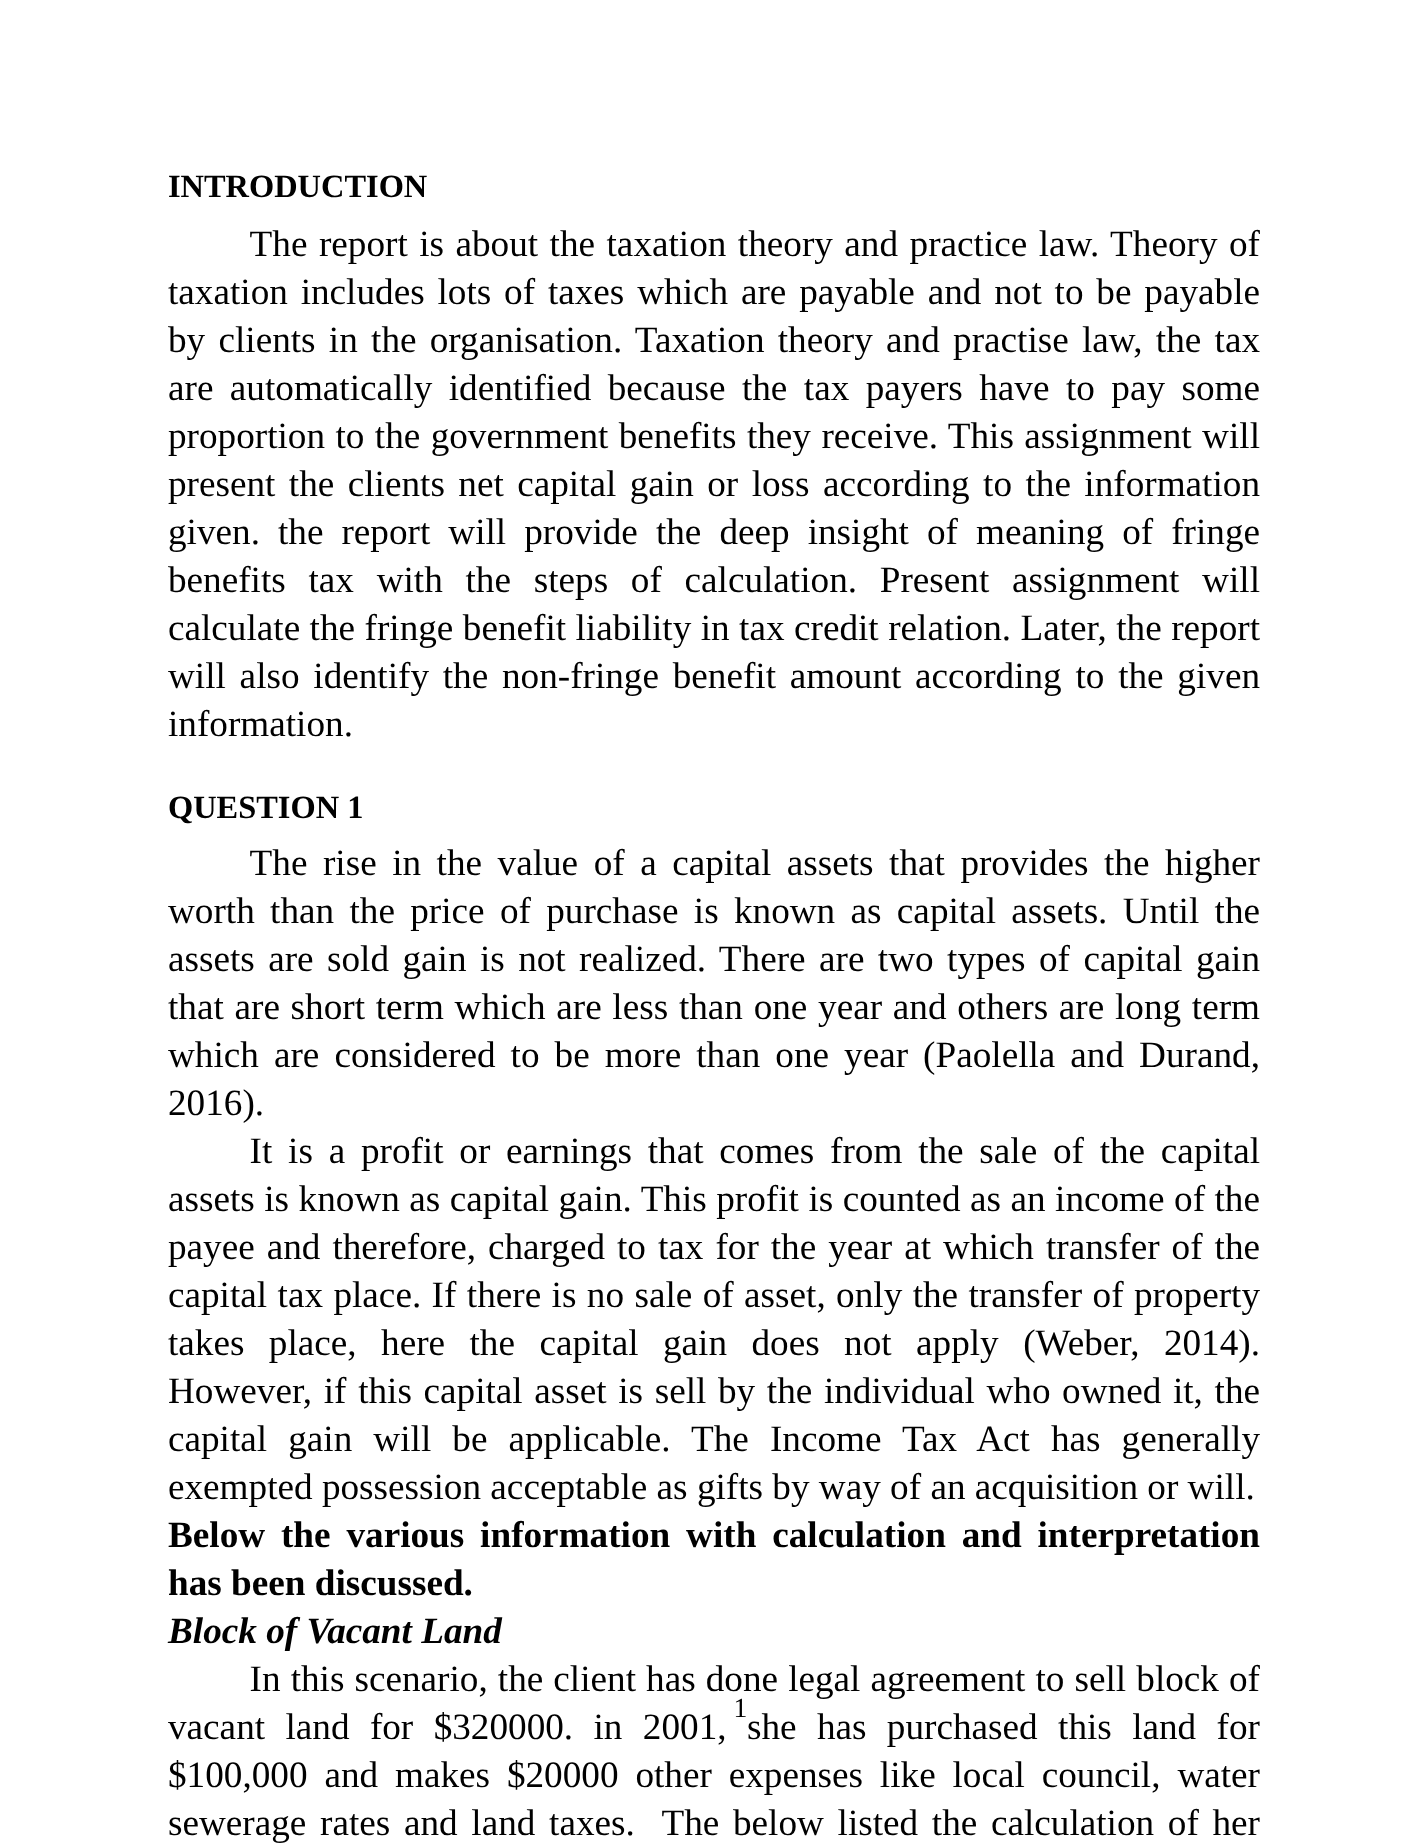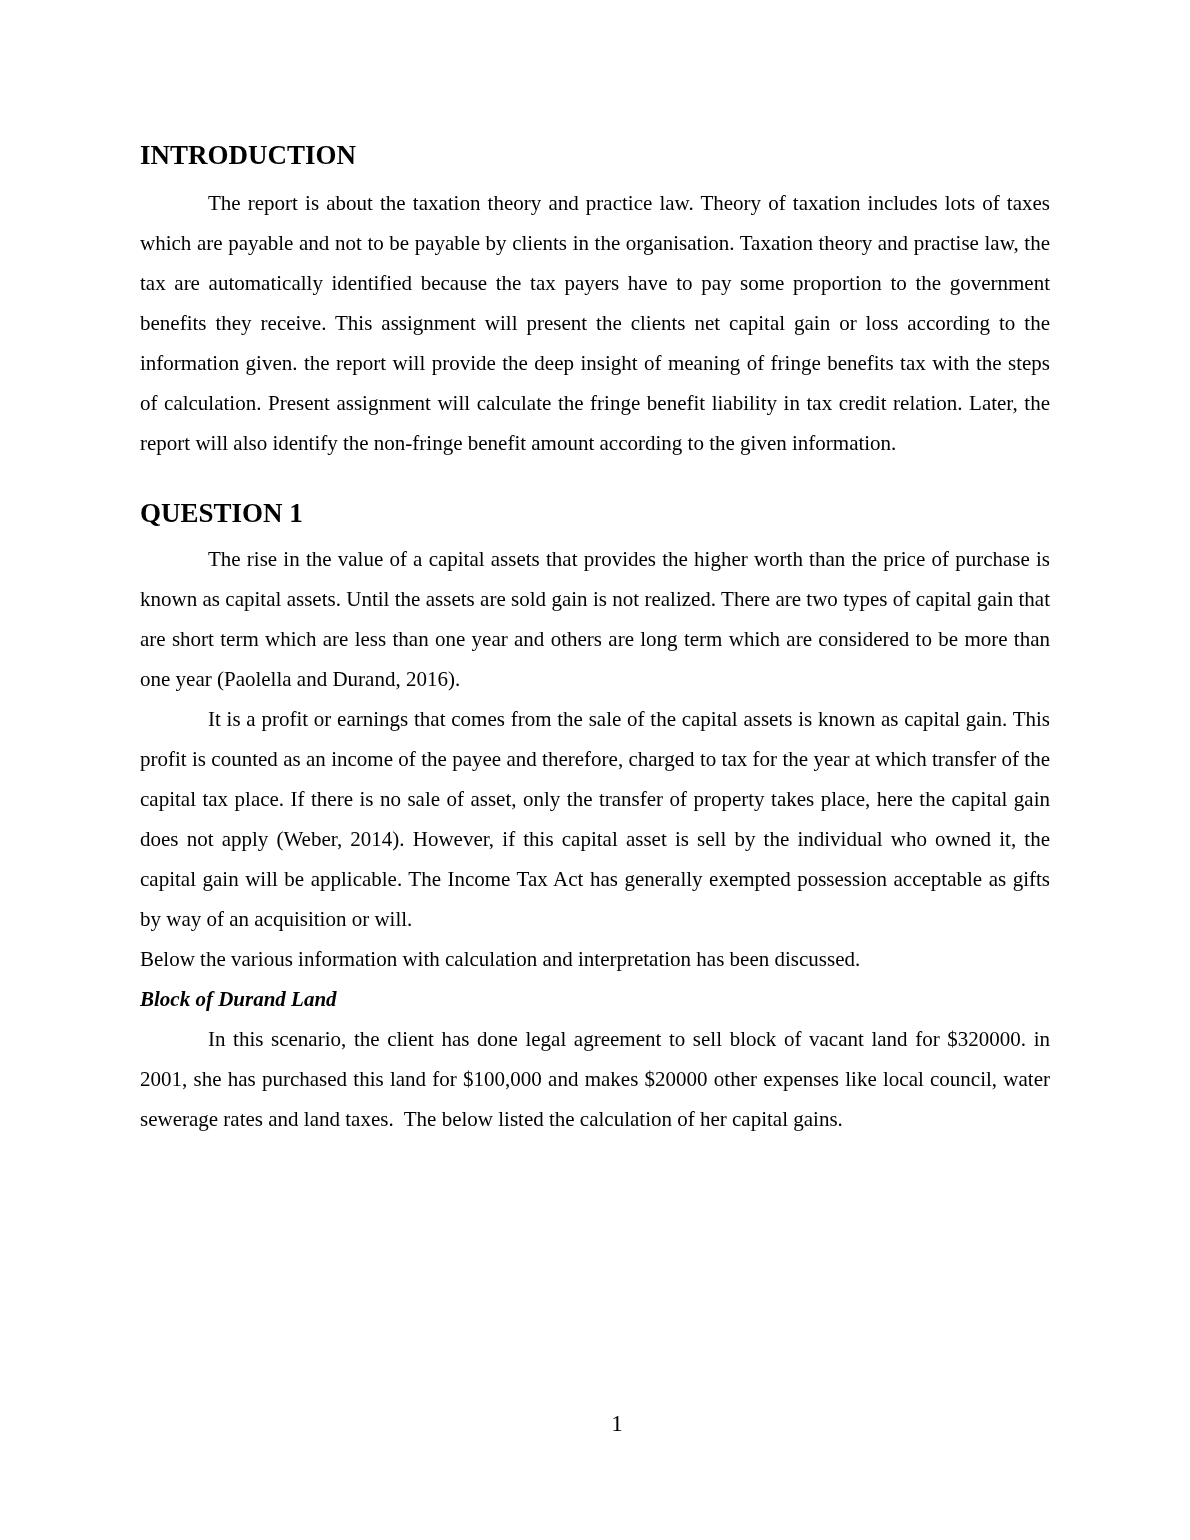--- a/index.html
+++ b/index.html
@@ -28,38 +28,38 @@
     line-height: 40px;
     font-weight: bold;
     margin: 0 0 8px 0;
     text-align: left;
   }
   .heading-q1 {
     margin-top: 30px;
     margin-bottom: 6px;
   }
   .body-para {
-    font-size: 21px;
+    font-size: 31px;
     line-height: 40px;
     text-align: justify;
     margin: 0;
   }
   .indent {
     text-indent: 68px;
   }
   .subheading {
     font-size: 23px;
     line-height: 40px;
     margin: 0;
     text-decoration: underline;
     white-space: pre-wrap;
     text-align: left;
   }
   .bold-line {
-    font-weight: normal;
+    font-weight: bold;
   }
   .bold-italic-line {
     font-weight: bold;
     font-style: italic;
   }
   .footer-page-number {
     position: absolute;
     left: 0;
     right: 0;
     top: 1408px;
@@ -80,20 +80,20 @@
 
     <h1 class="heading heading-q1">QUESTION 1</h1>
 
 
     <p class="body-para indent">The rise in the value of a capital assets that provides the higher worth than the price of purchase is known as capital assets. Until the assets are sold gain is not realized. There are two types of capital gain that are short term which are less than one year and others are long term which are considered to be more than one year (Paolella and Durand, 2016).</p>
 
     <p class="body-para indent">It is a profit or earnings that comes from the sale of the capital assets is known as capital gain. This profit is counted as an income of the payee and therefore, charged to tax for the year at which transfer of the capital tax place. If there is no sale of asset, only the transfer of property takes place, here the capital gain does not apply (Weber, 2014). However, if this capital asset is sell by the individual who owned it, the capital gain will be applicable. The Income Tax Act has generally exempted possession acceptable as gifts by way of an acquisition or will.</p>
 
     <p class="body-para bold-line">Below the various information with calculation and interpretation has been discussed.</p>
 
-    <p class="body-para bold-italic-line">Block of Durand Land</p>
+    <p class="body-para bold-italic-line">Block of Vacant Land</p>
 
     <p class="body-para indent">In this scenario, the client has done legal agreement to sell block of vacant land for $320000. in 2001, she has purchased this land for $100,000 and makes $20000 other expenses like local council, water sewerage rates and land taxes.&nbsp; The below listed the calculation of her capital gains.</p>
 
   </div>
 
   <div class="footer-page-number">1</div>
 </div>
 
 </body></html>

